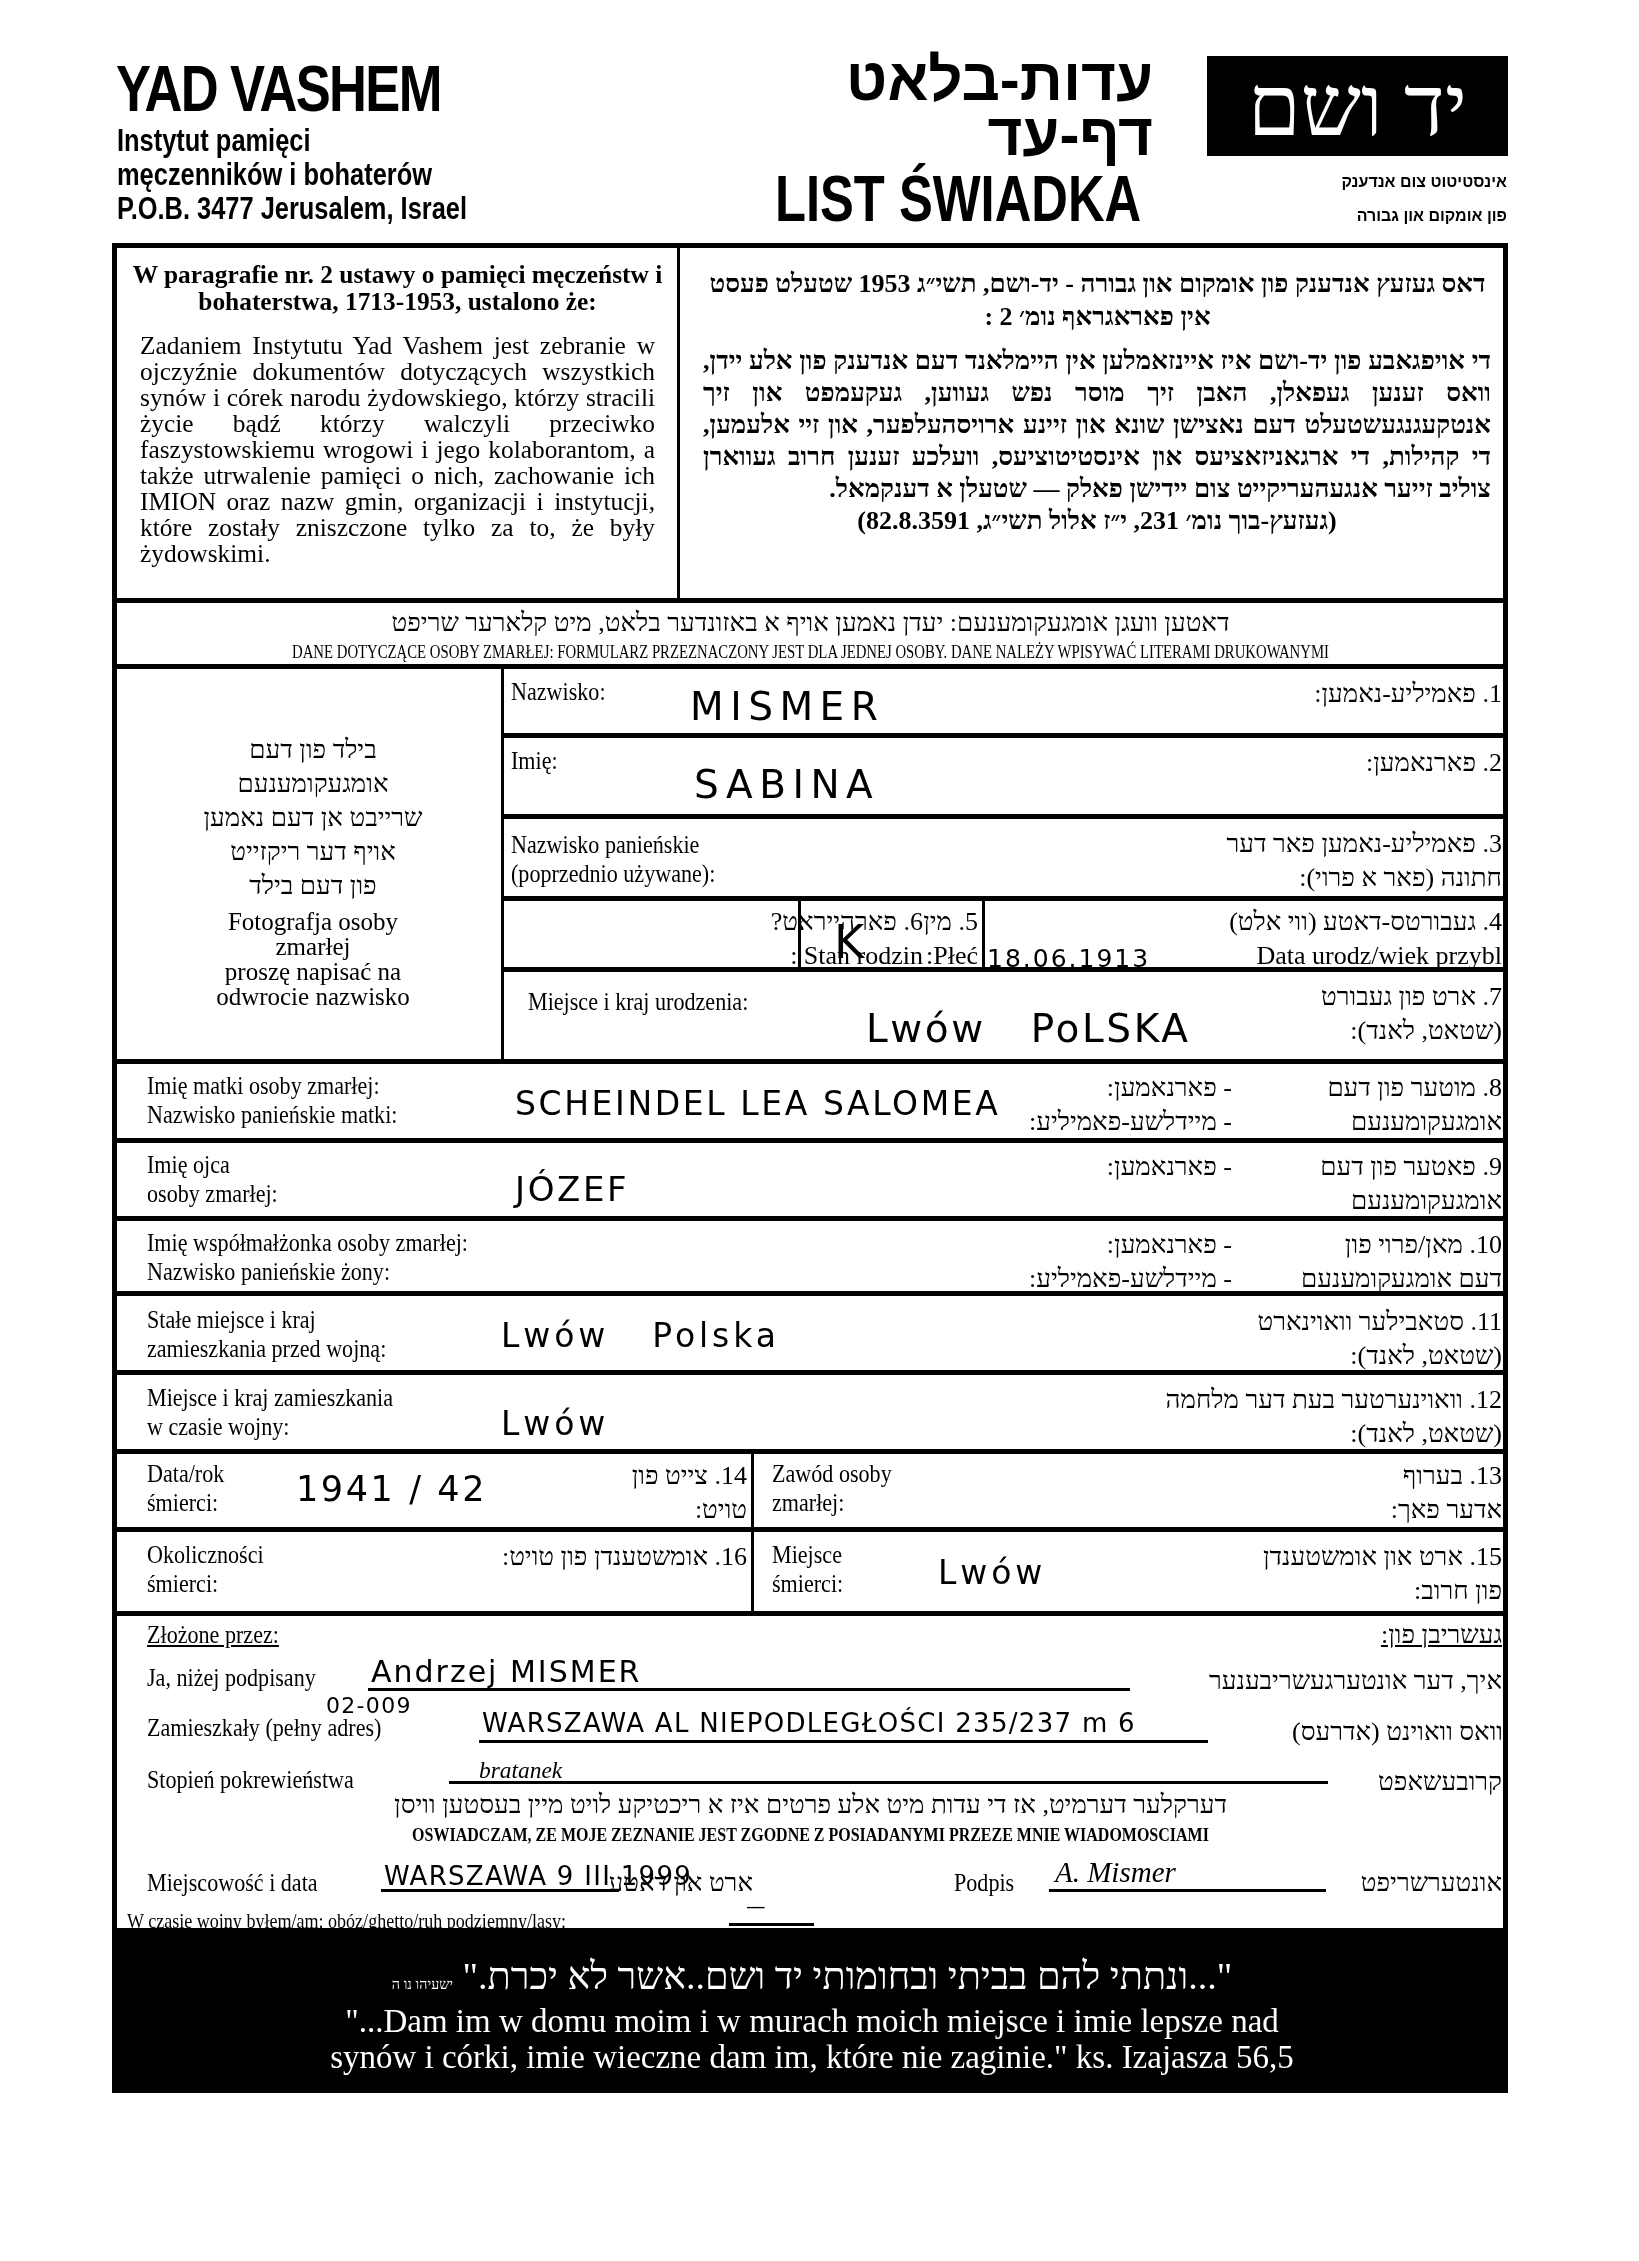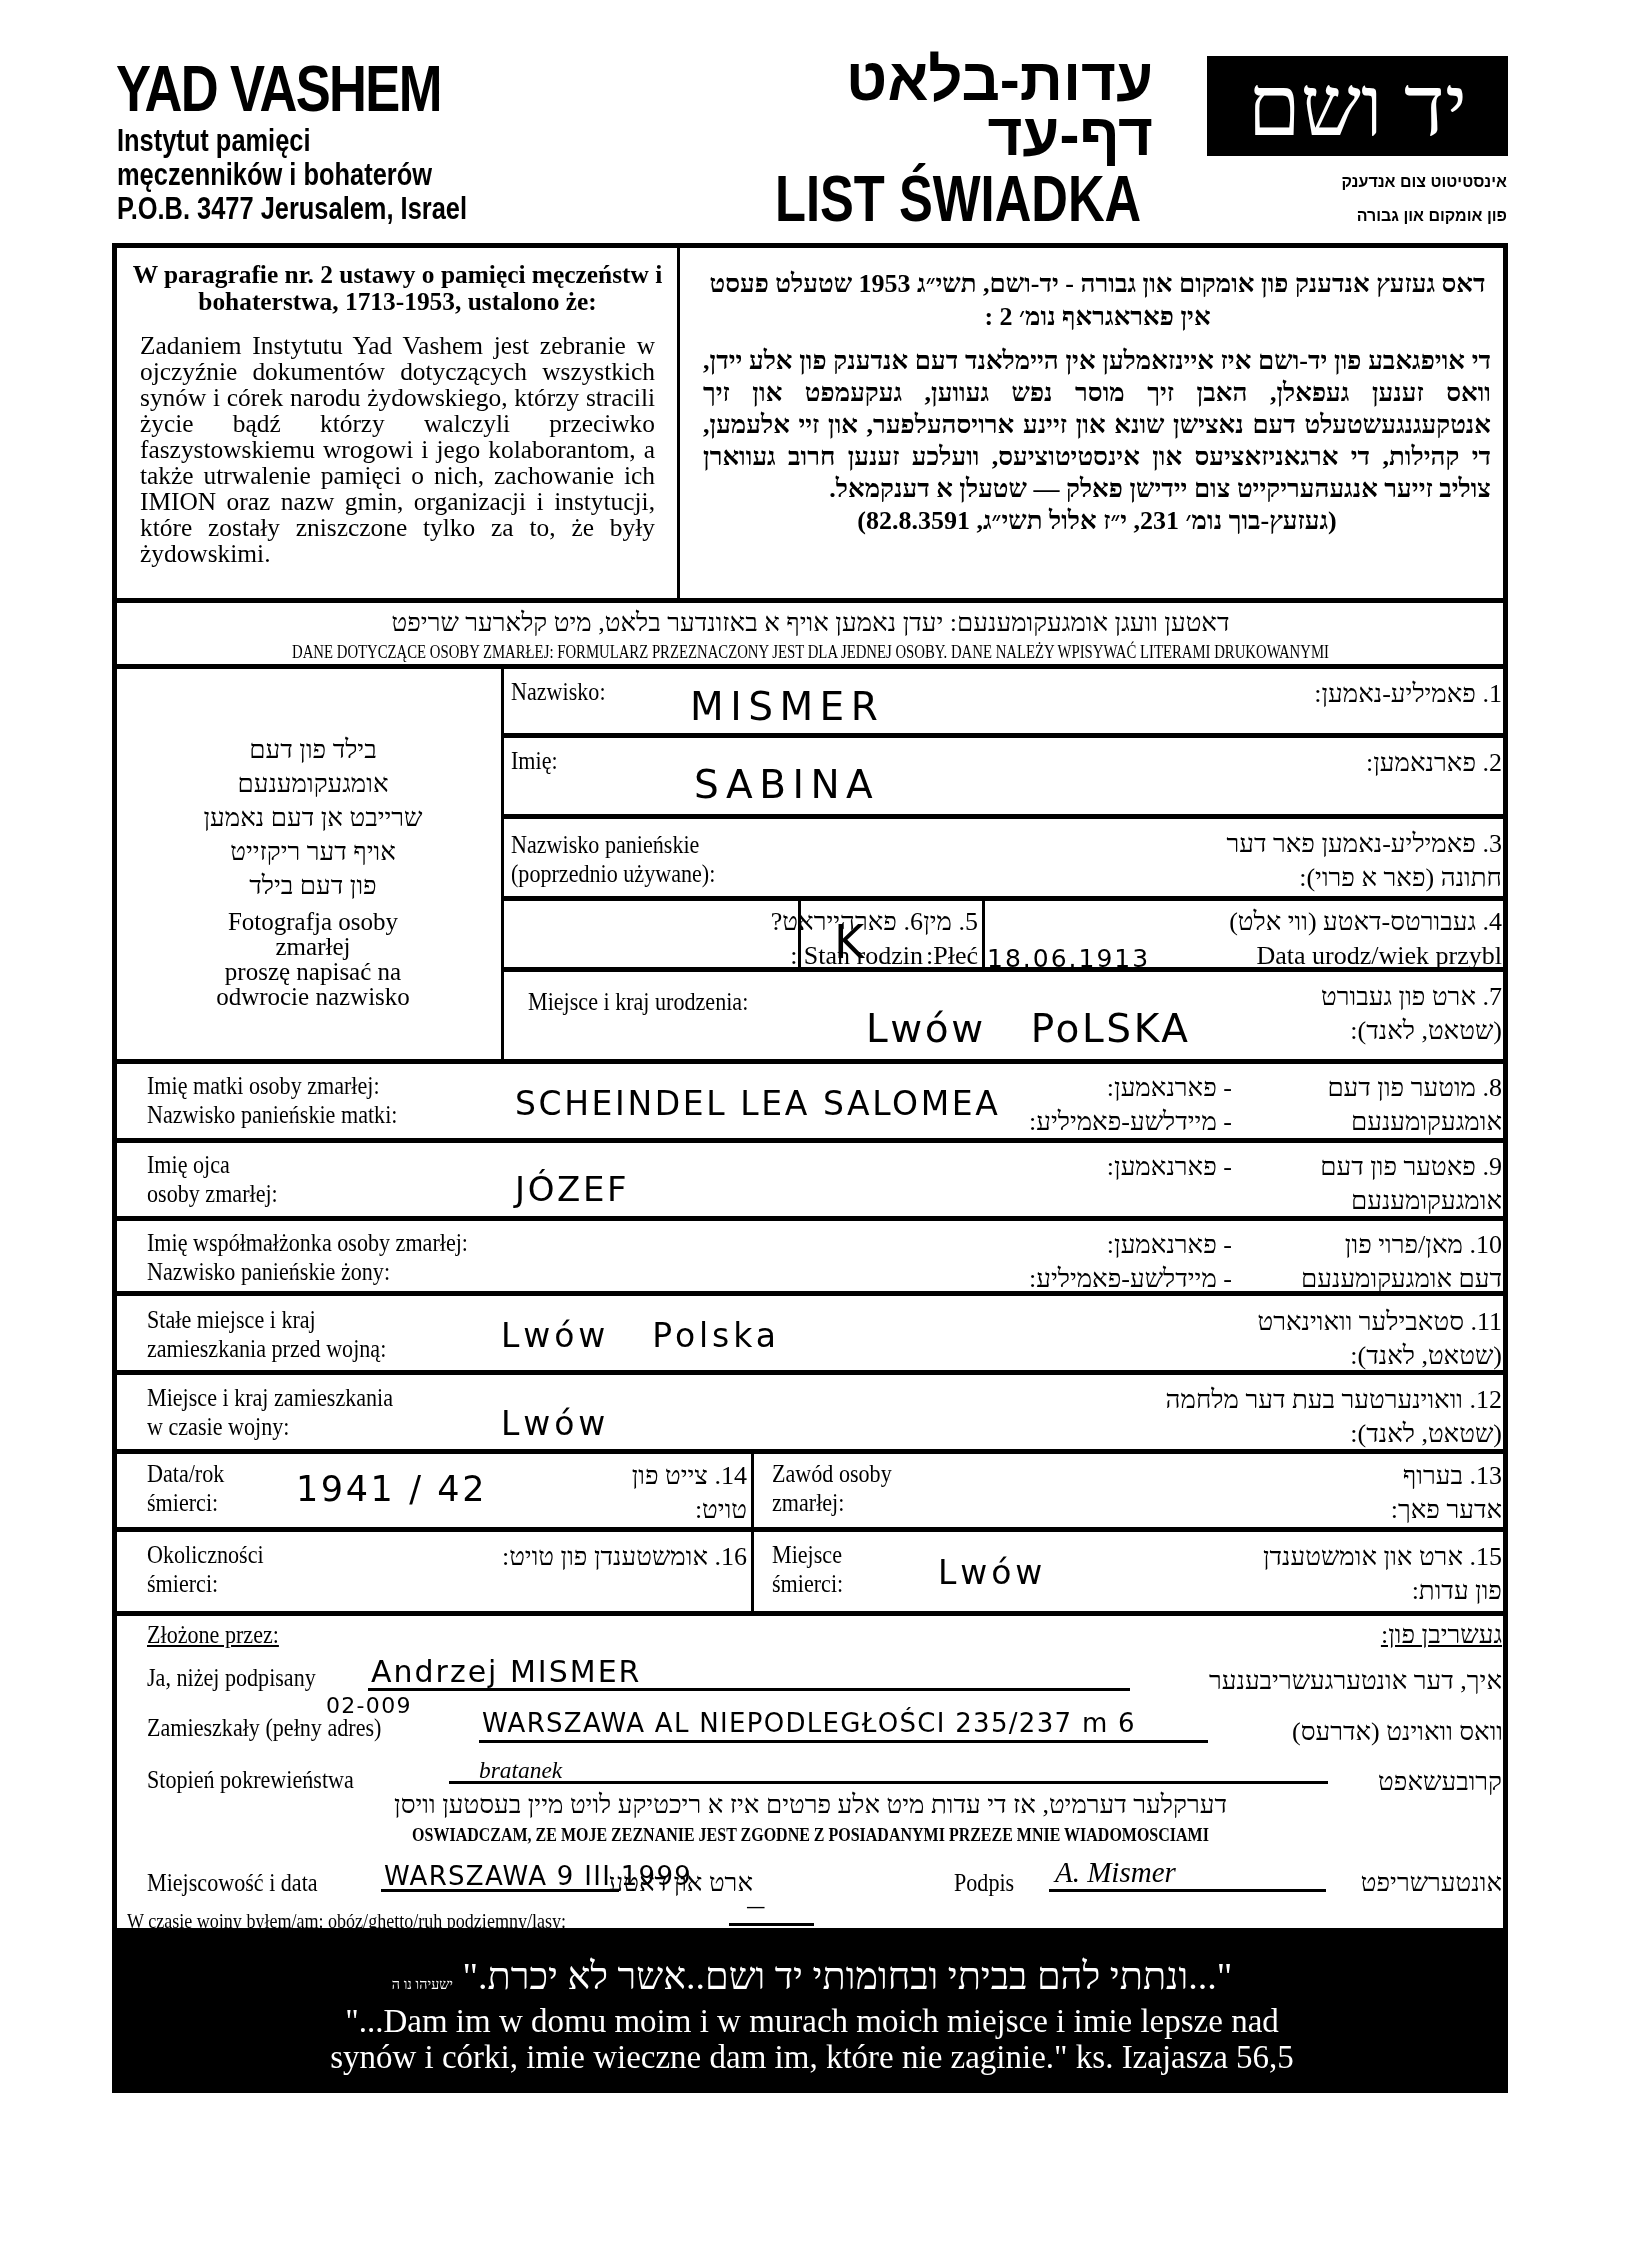--- a/index.html
+++ b/index.html
@@ -243,21 +243,21 @@
 <div class="txt val hand" style="left:358px;top:1563px;"></div>
 <div class="txt lbl-r serif" style="right:892px;top:1540px;">16. אומשטענדן פון טויט:</div>
 
 <div class="txt lbl serif" style="left:772px;top:1540px;">
     <div>Miejsce</div>
     <div>śmierci:</div>
   </div>
 <div class="txt hand" style="left:938px;top:1553px;font-size:33px;letter-spacing:3.9px;">Lwów</div>
 <div class="txt lbl-r serif" style="right:137px;top:1540px;">
     <div>15. ארט און אומשטענדן</div>
-    <div>פון עדות:</div>
+    <div>פון חרוב:</div>
   </div>
 
 <div class="txt lbl serif" style="left:147px;top:1620px;text-decoration:underline;">Złożone przez:</div>
 <div class="txt lbl-r serif" style="right:137px;top:1618px;text-decoration:underline;">געשריבן פון:</div>
 
 <div class="txt lbl serif" style="left:147px;top:1663px;">Ja, niżej podpisany</div>
 <div class="txt hand" style="left:371px;top:1654px;font-size:30px;letter-spacing:2px;">Andrzej MISMER</div>
 <div class="uline" style="left:368px;top:1688px;width:762px;"></div>
 <div class="txt lbl-r serif" style="right:137px;top:1664px;">איך, דער אונטערגעשריבענער</div>
 

